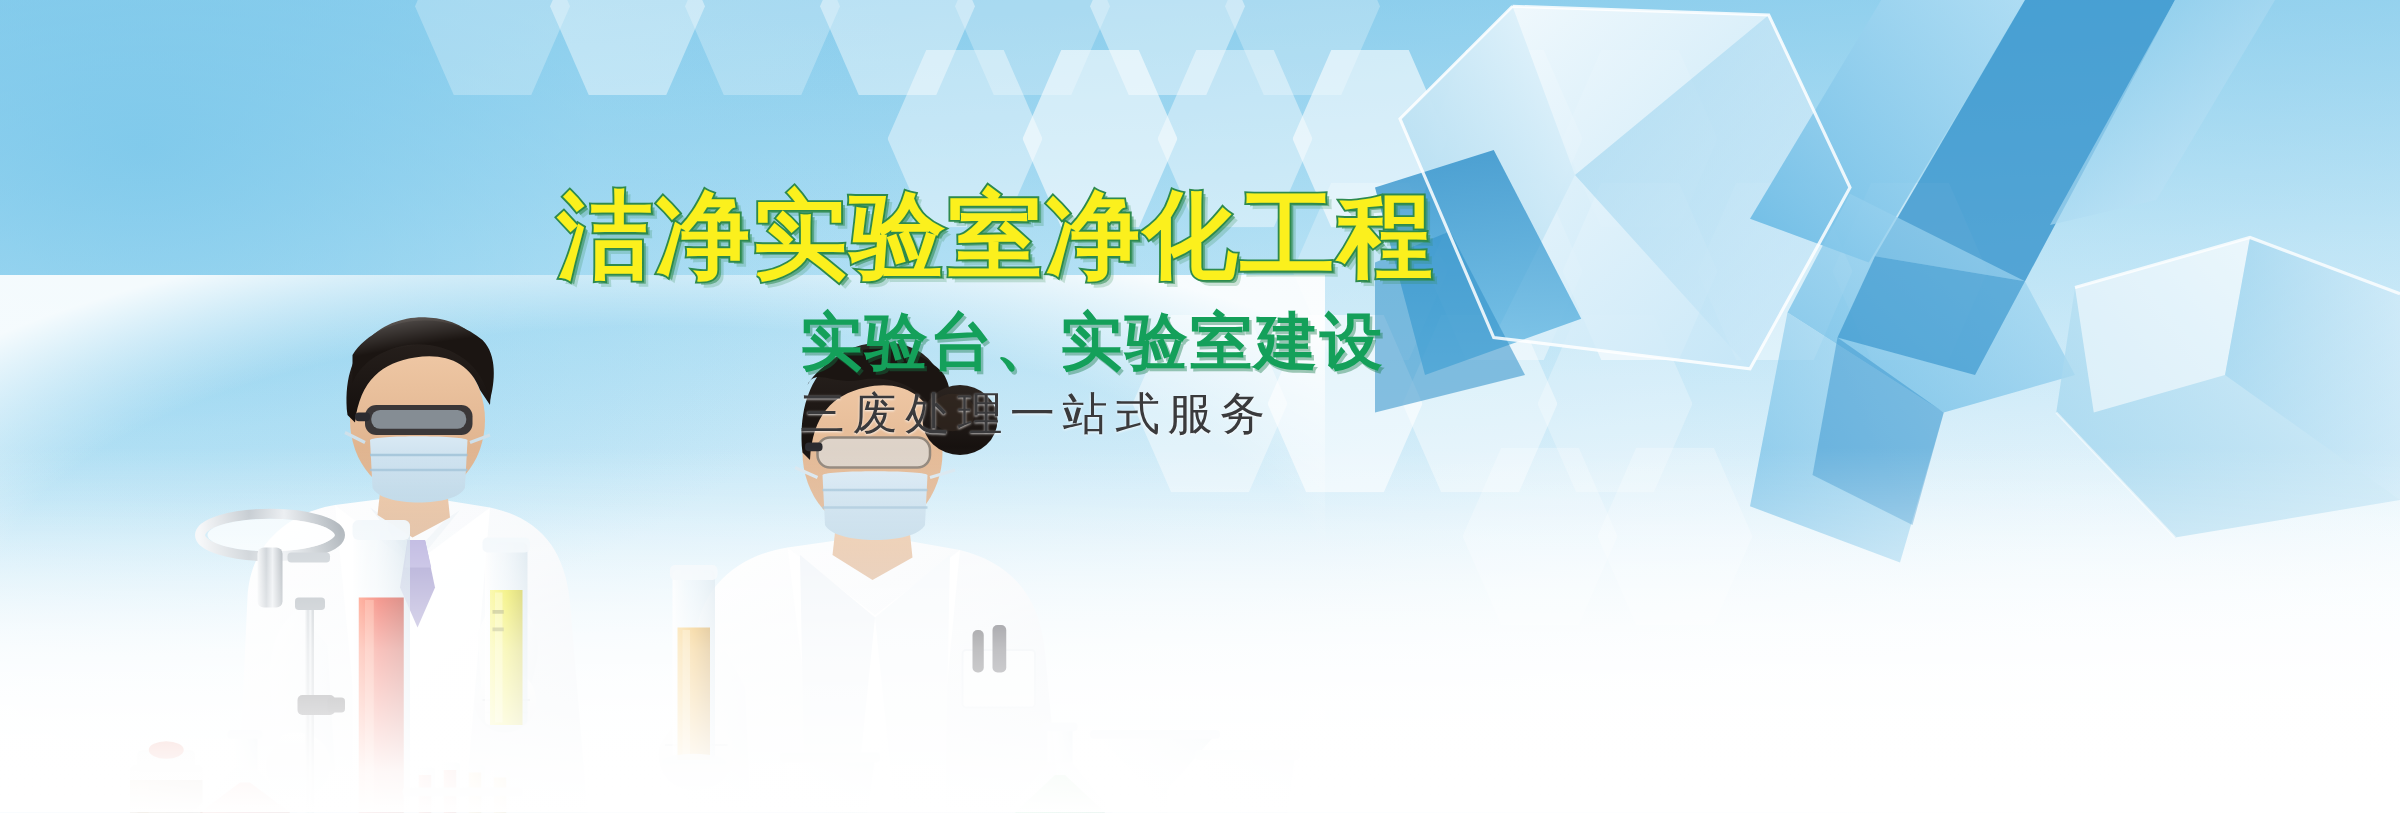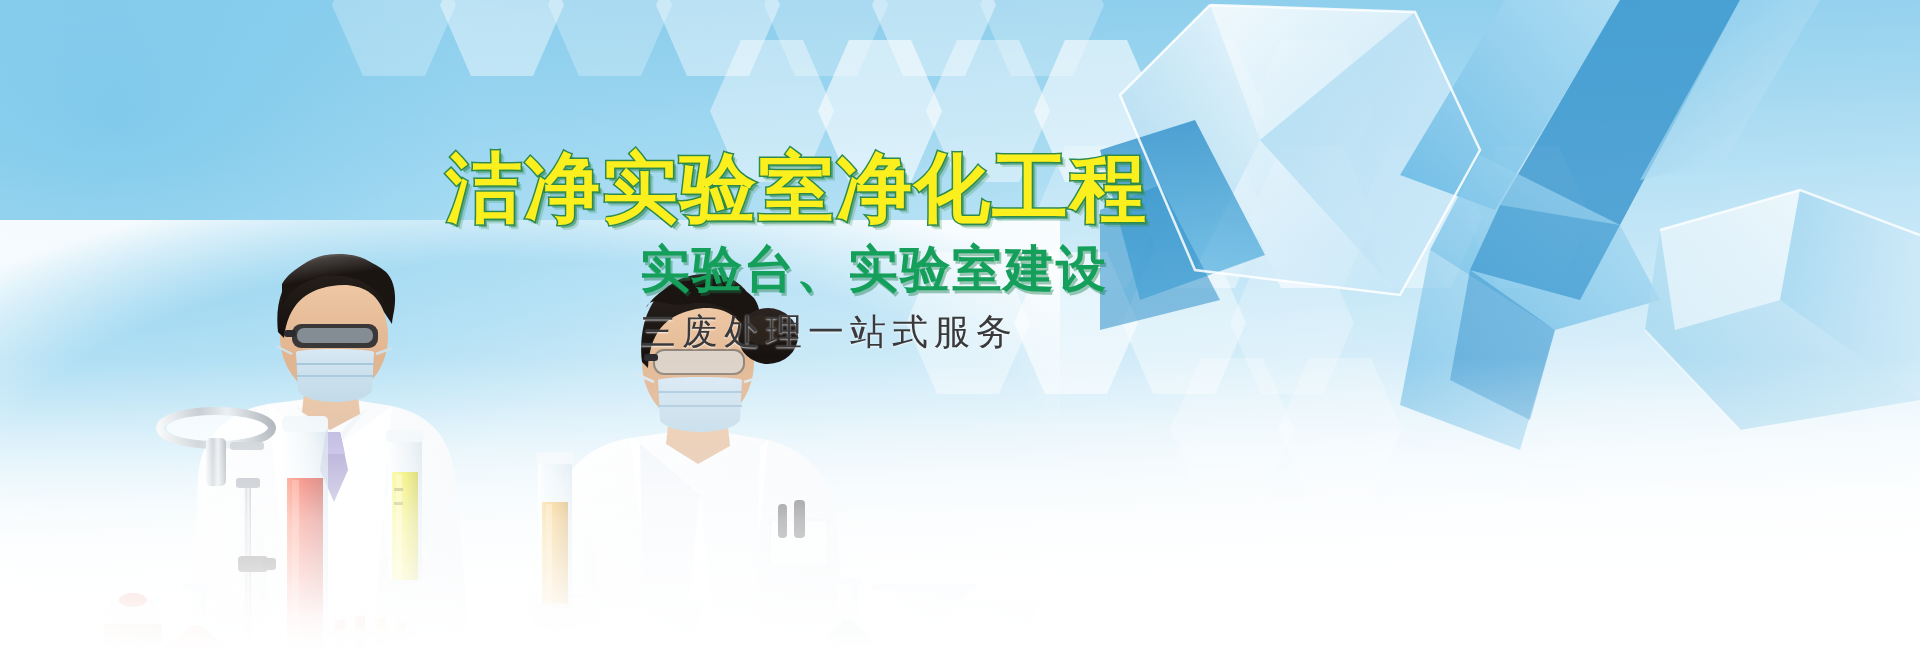--- a/index.html
+++ b/index.html
@@ -82,21 +82,21 @@
        3px 3px 0 rgba(46,138,78,0.55),
        5px 5px 0 rgba(46,138,78,0.22);
     margin-left: 6px;
   }
 
   
   .line-sub {
     font-size: 50px;
     letter-spacing: 2px;
     color: #14a05a;
-    font-family: Liberation Mono, monospace;
+    font-family: Liberation Serif, serif;
     text-shadow: 2px 3px 0 rgba(20,120,70,0.40);
     margin-top: 22px;
     margin-left: 200px;
   }
 
   
   .line-tag {
     font-size: 36px;
     letter-spacing: 6px;
     color: #3a3a3c;

